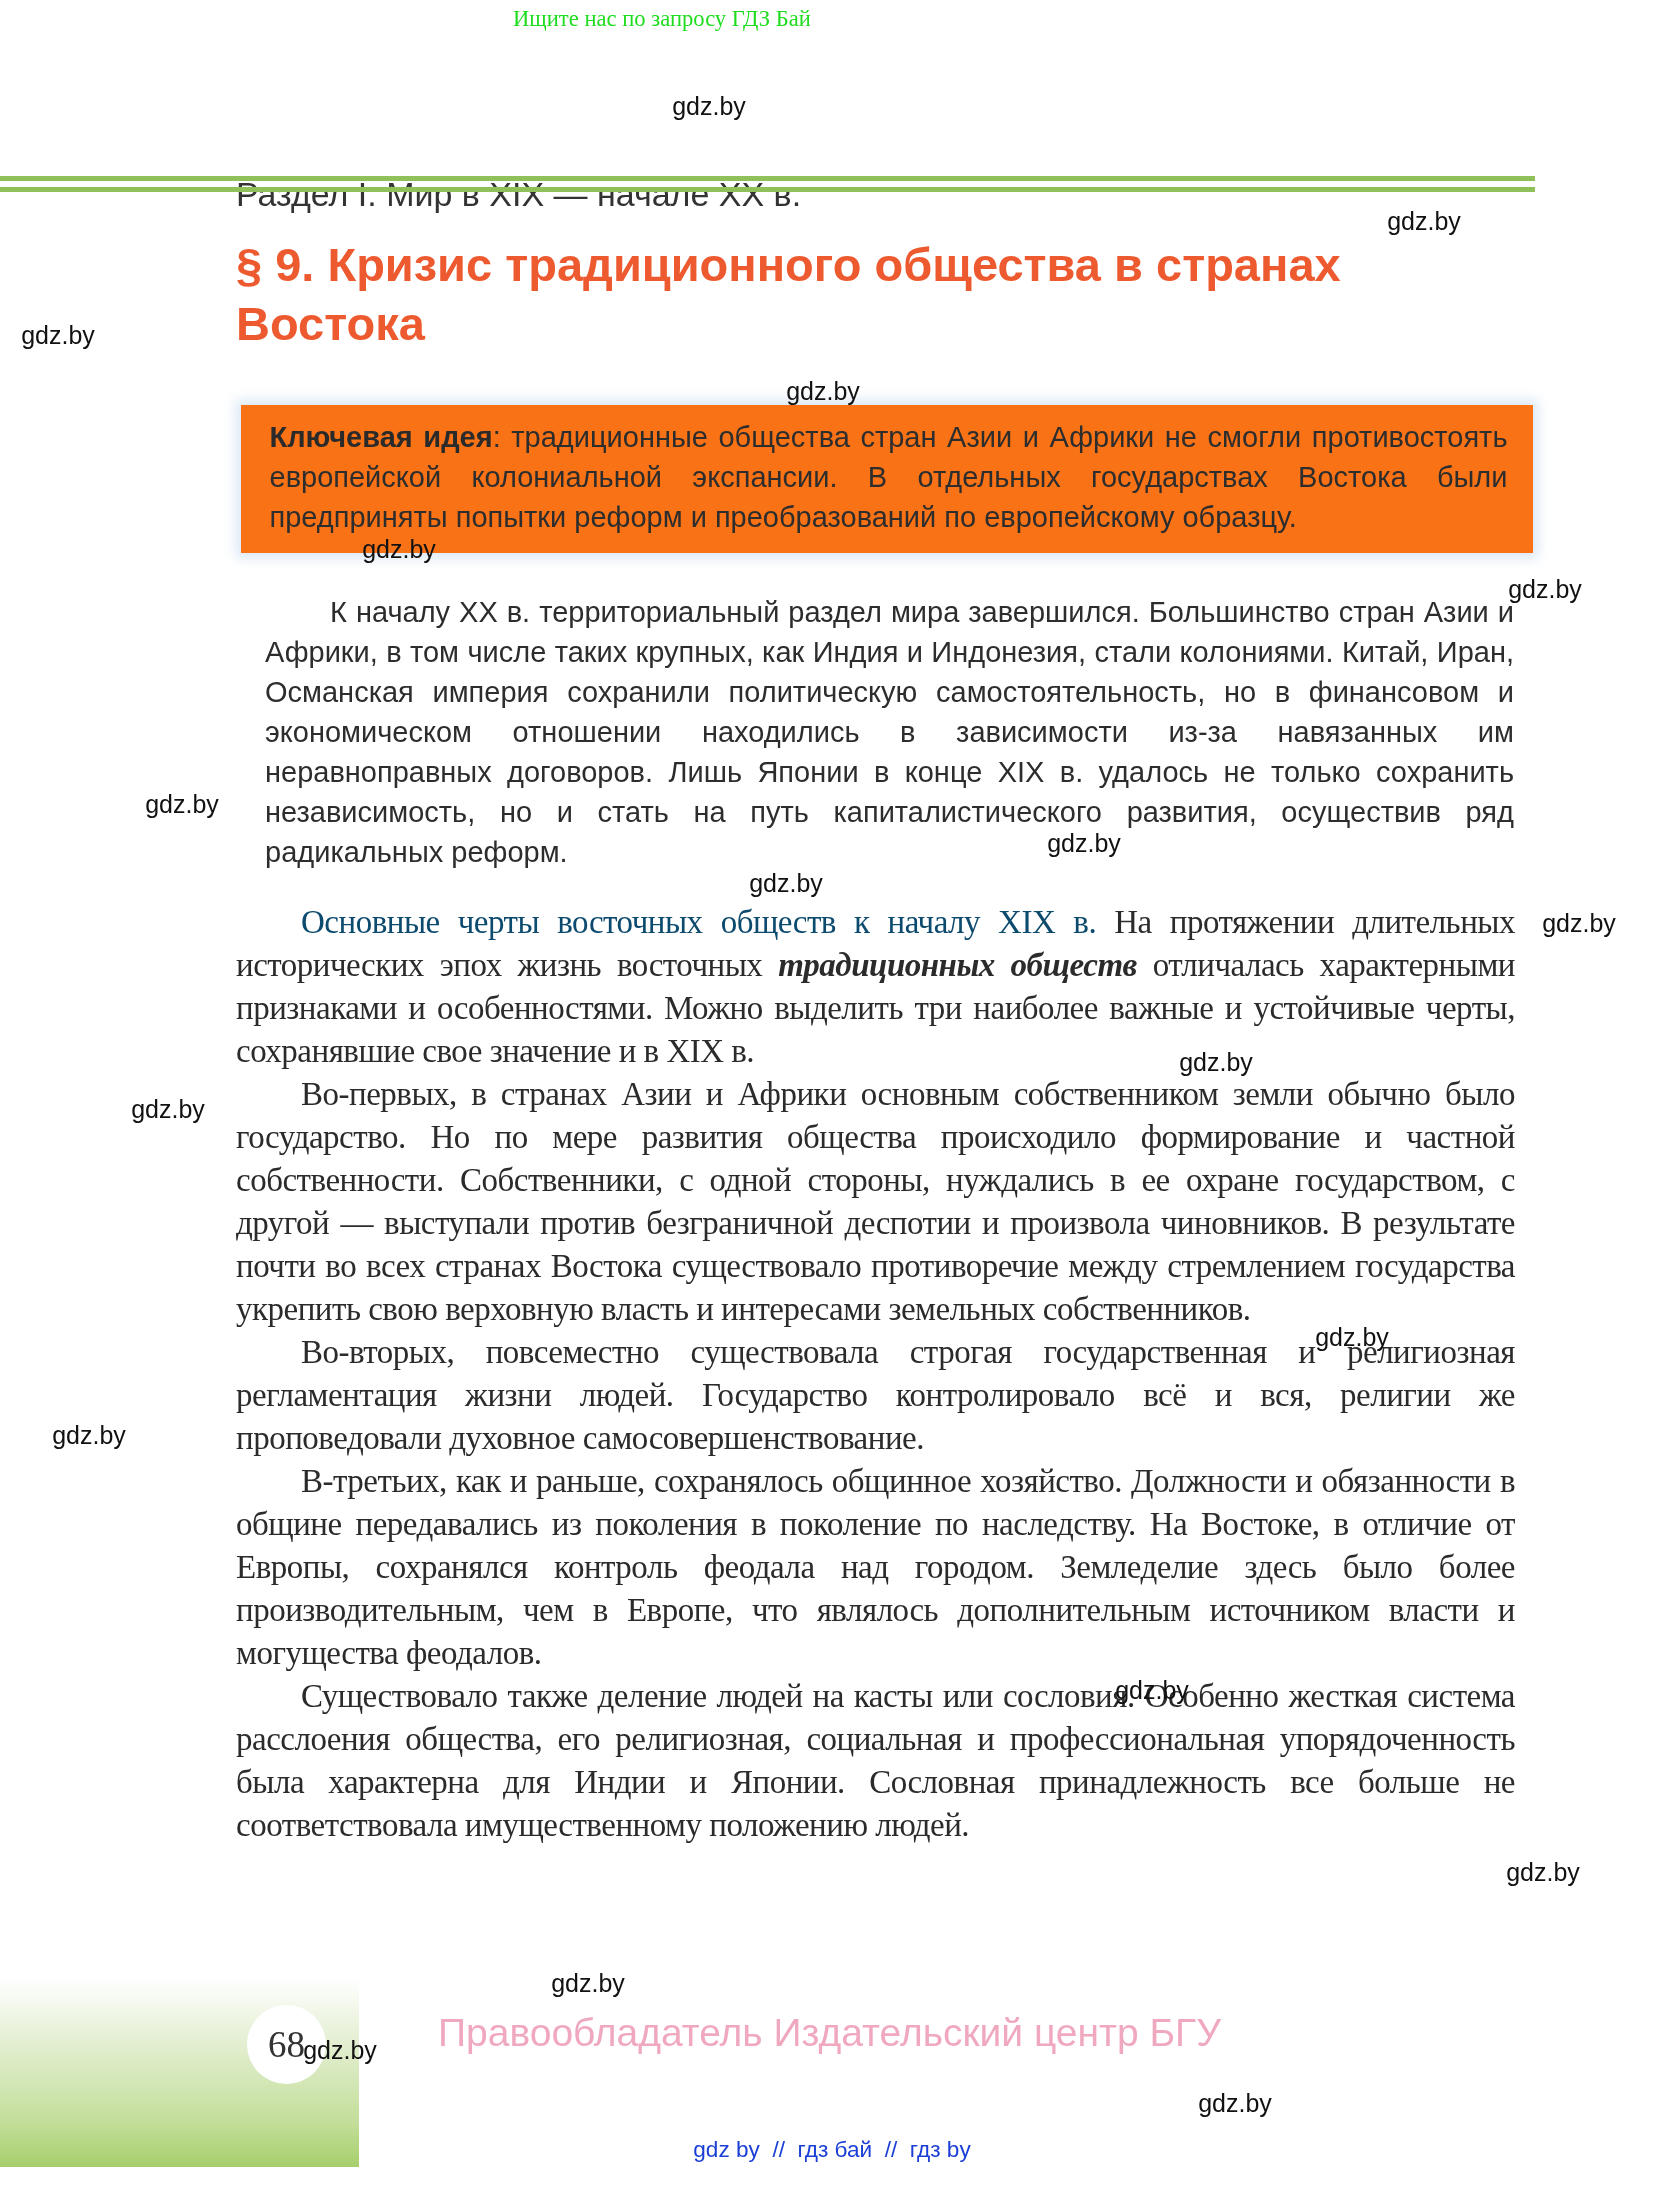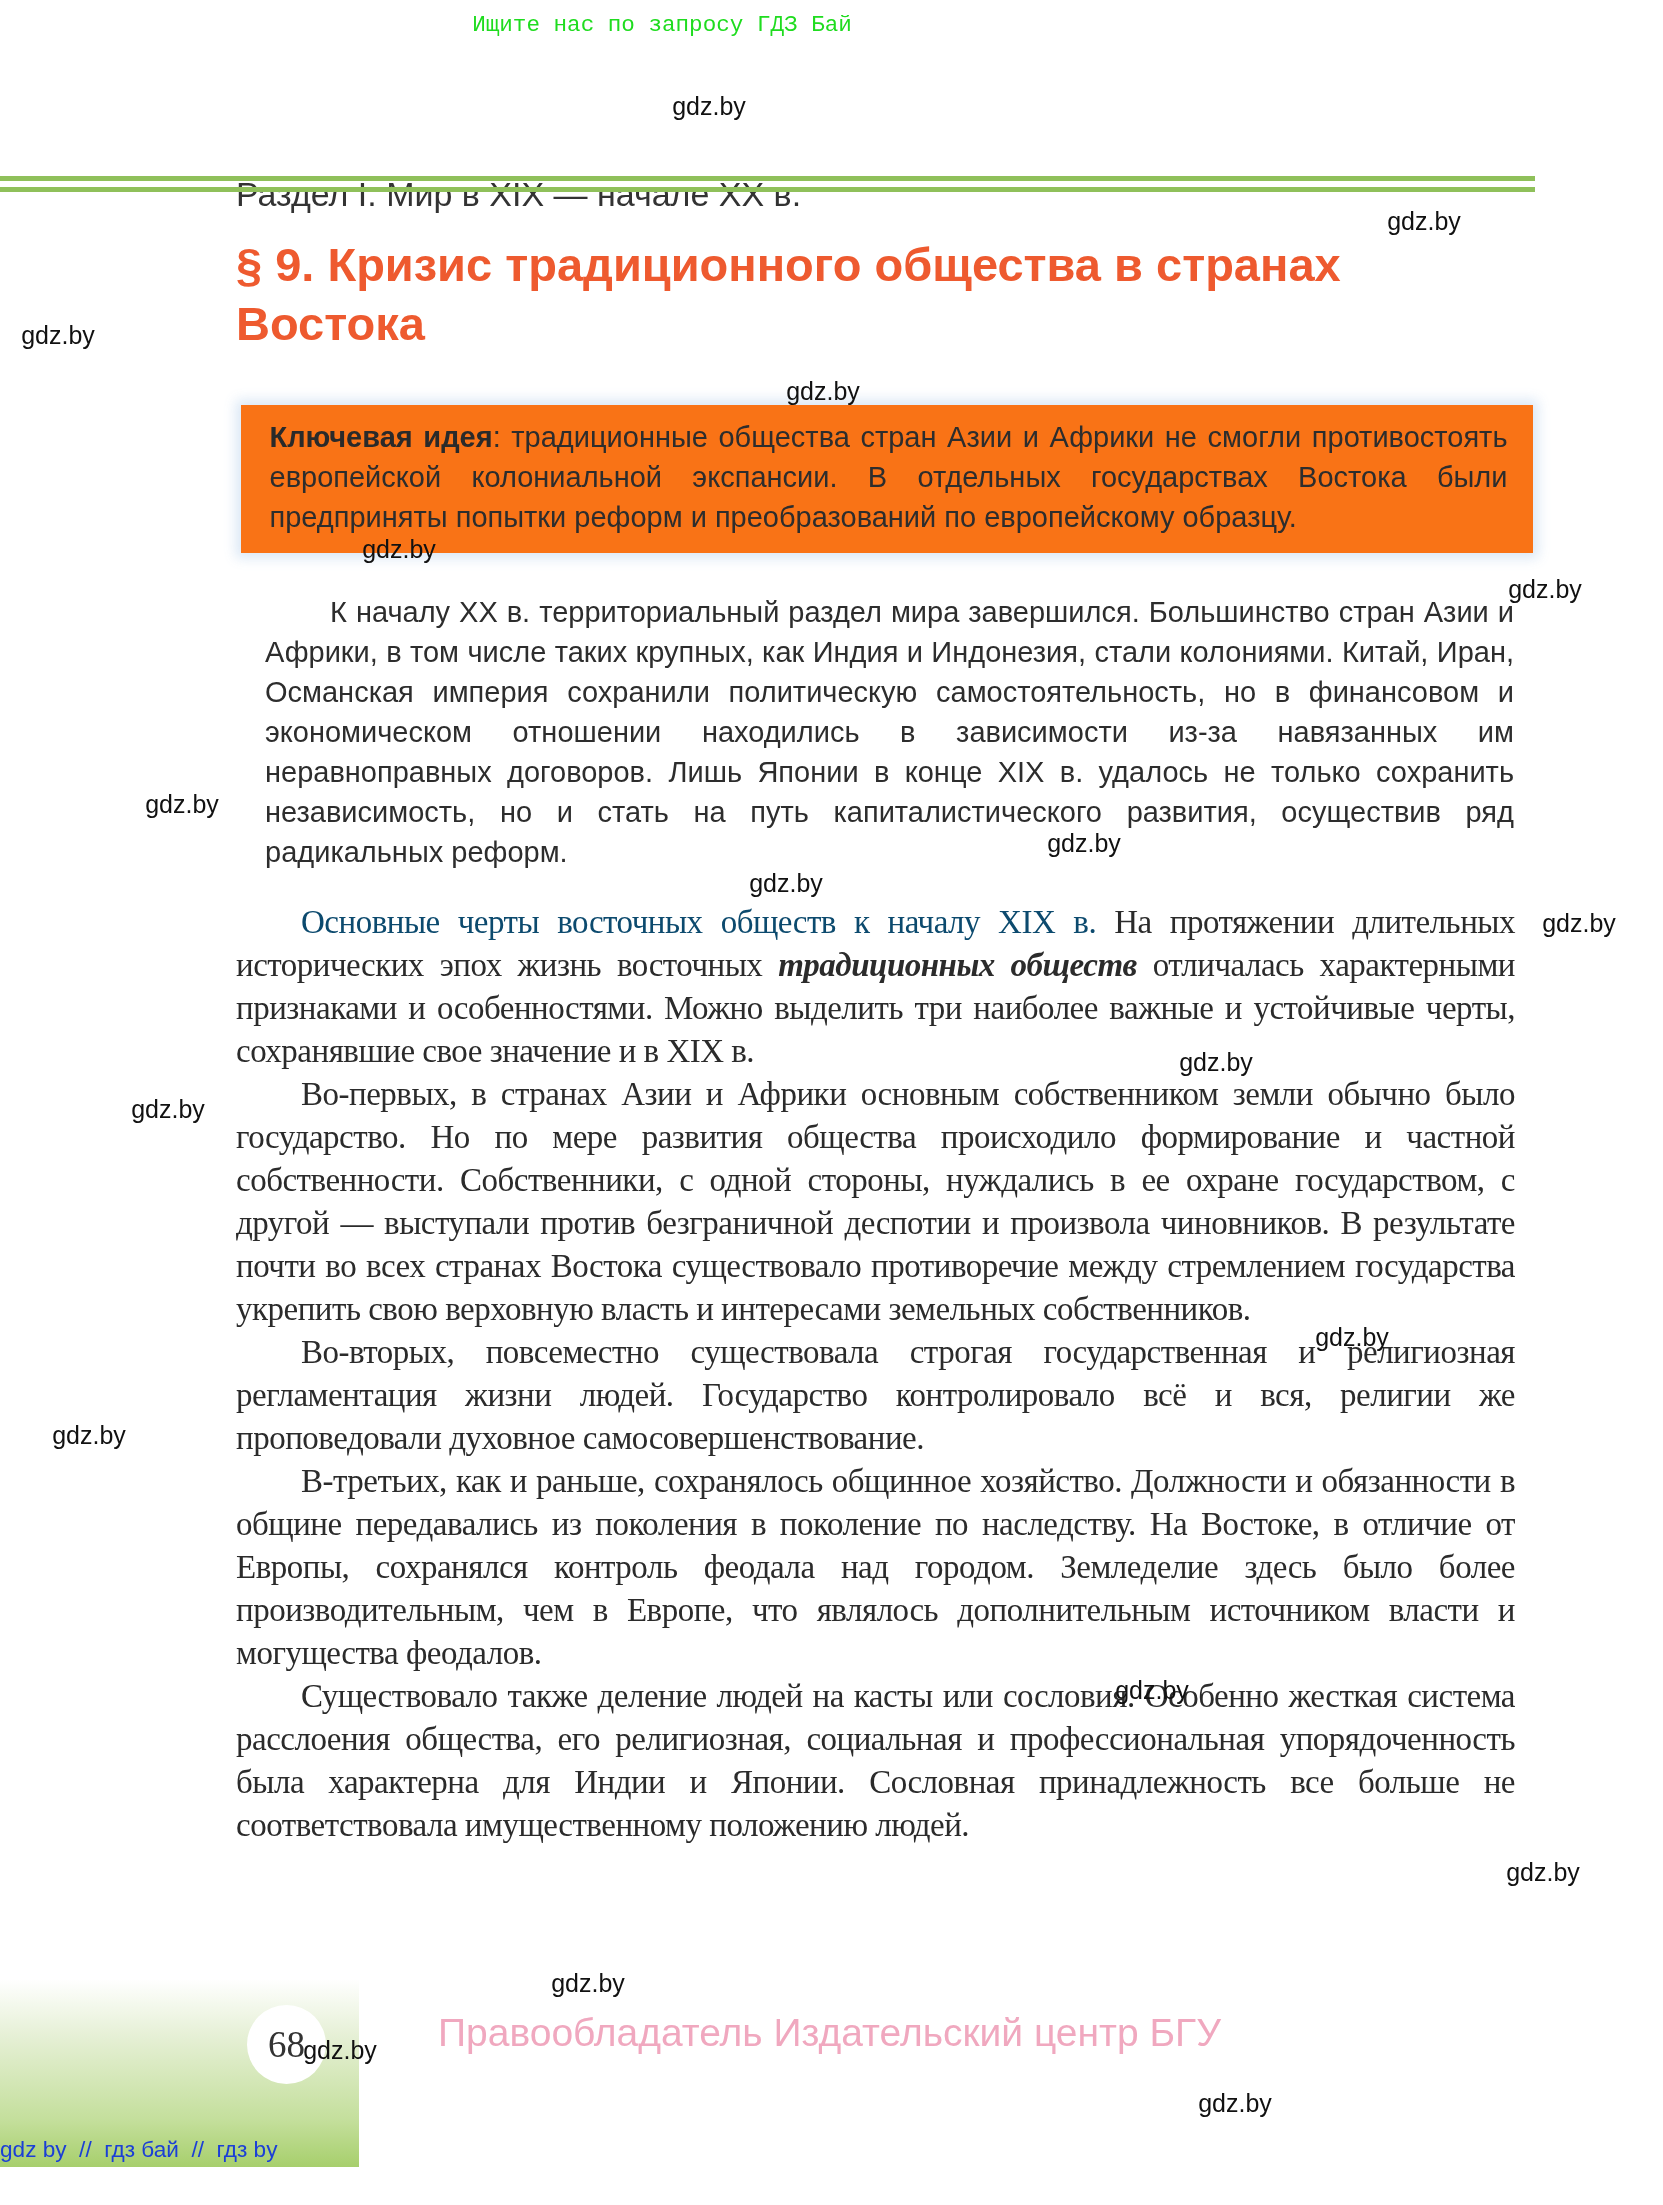--- a/index.html
+++ b/index.html
@@ -3,22 +3,22 @@
 <meta charset="utf-8">
 <style>
   html, body { margin: 0; padding: 0; }
   body {
     width: 1664px; height: 2205px; position: relative; overflow: hidden;
     background: #ffffff; color: #2b2b2b;
     font-family: "Liberation Sans", sans-serif;
   }
   .abs { position: absolute; }
   .top-banner {
-    left: 0; width: 1324px; top: 12px; text-align: center;
-    font-size: 22.6px; color: #1fdc1f; font-family: Liberation Mono, monospace;
+    left: 0; width: 1324px; top: 6px; text-align: center;
+    font-size: 22.6px; color: #1fdc1f; font-family: Liberation Serif, serif;
   }
   .section-header {
     left: 236px; top: 127px; font-size: 34px; color: #333333;
     font-family: "Liberation Sans", sans-serif; white-space: nowrap; margin-top: 48px;
   }
   .green-rule { left: 0; width: 1535px; height: 5px; background: #8fc05a; }
   .chapter-title {
     left: 236px; top: 235px; width: 1258px;
     font-size: 47px; line-height: 59px; font-weight: bold; color: #ee5a2f;
     font-family: "Liberation Sans", sans-serif;
@@ -56,21 +56,21 @@
     left: 247px; top: 2005px; width: 79px; height: 79px; border-radius: 50%;
     background: #ffffff; display: flex; align-items: center; justify-content: center;
     font-family: "Liberation Serif", serif; font-size: 37px; color: #333333;
   }
   .rights {
     left: 406px; top: 2011px; width: 847px; text-align: center;
     font-size: 39px; color: #f0a8bf; font-family: "Liberation Sans", sans-serif;
     white-space: nowrap;
   }
   .bottom-links {
-    left: 0; width: 1664px; top: 2137px; 
+    left: 0; width: 1664px; top: 2137px; text-align: center;
     font-size: 22.6px; color: #1b3fd6; font-family: "Liberation Sans", sans-serif;
     white-space: pre;
   }
   .wm {
     position: absolute; font-size: 25px; color: #111111;
     font-family: "Liberation Sans", sans-serif; white-space: nowrap;
     transform: translate(-50%, -50%);
   }
 </style>
 </head>

